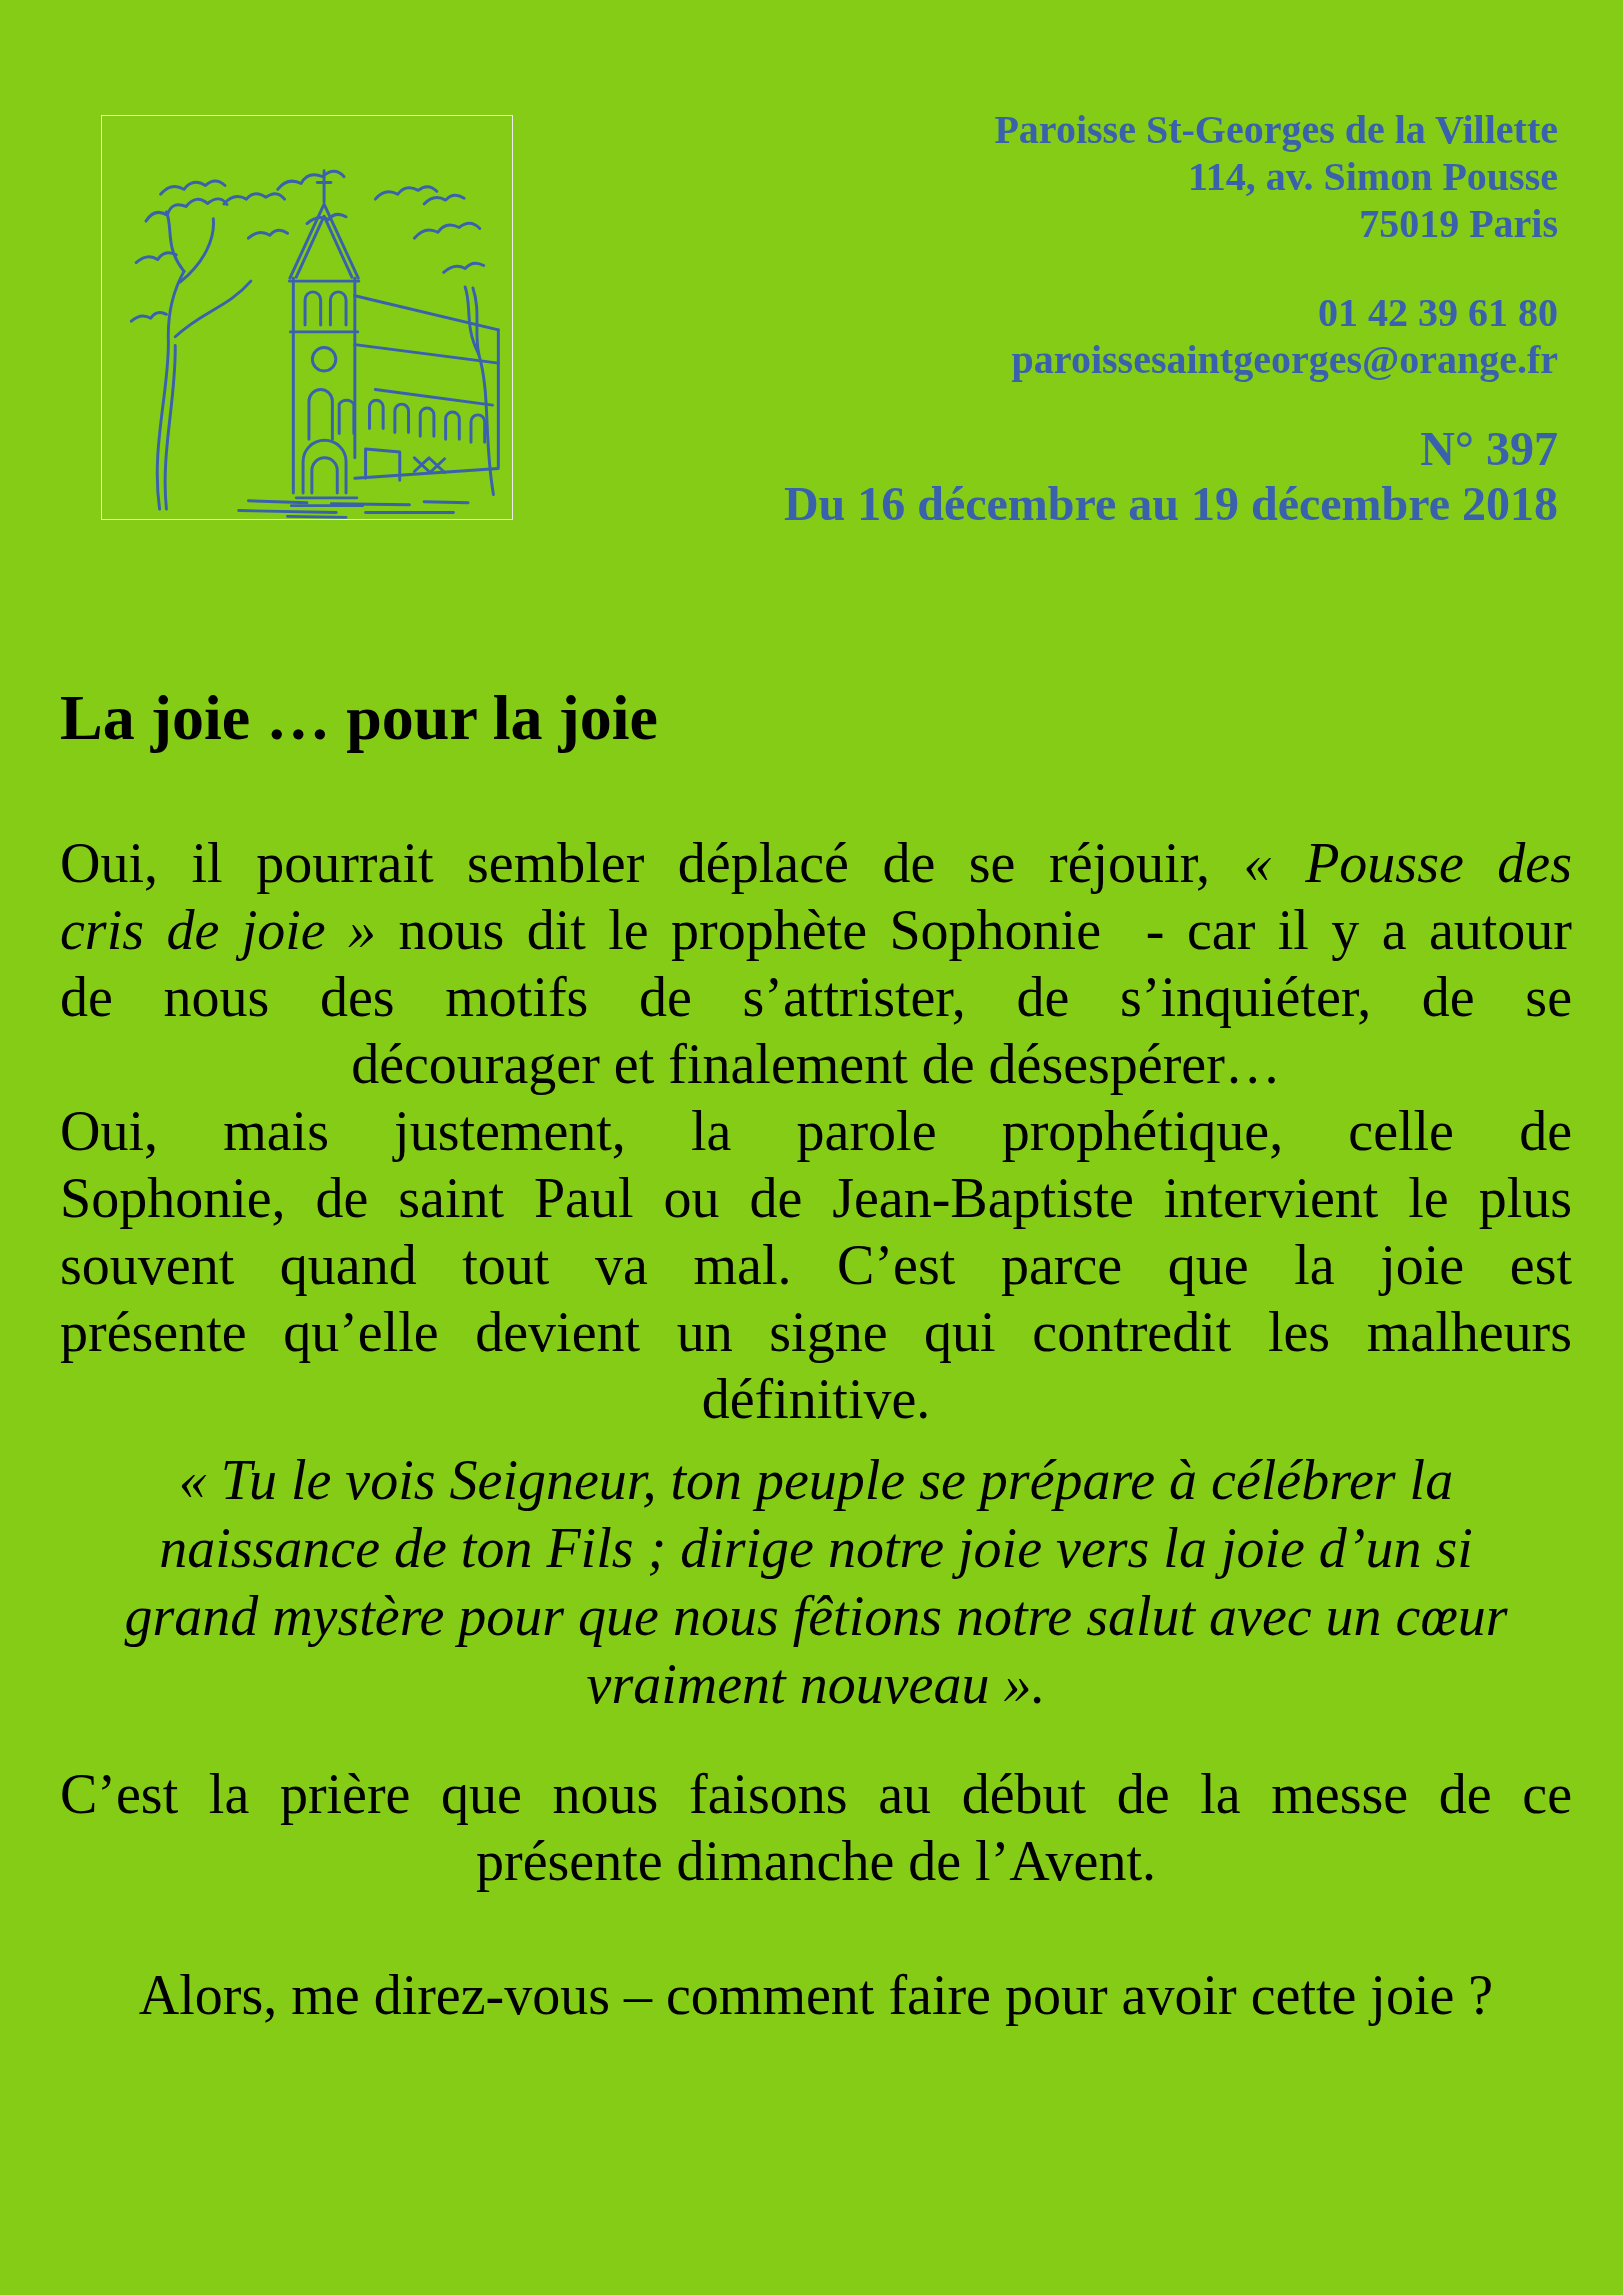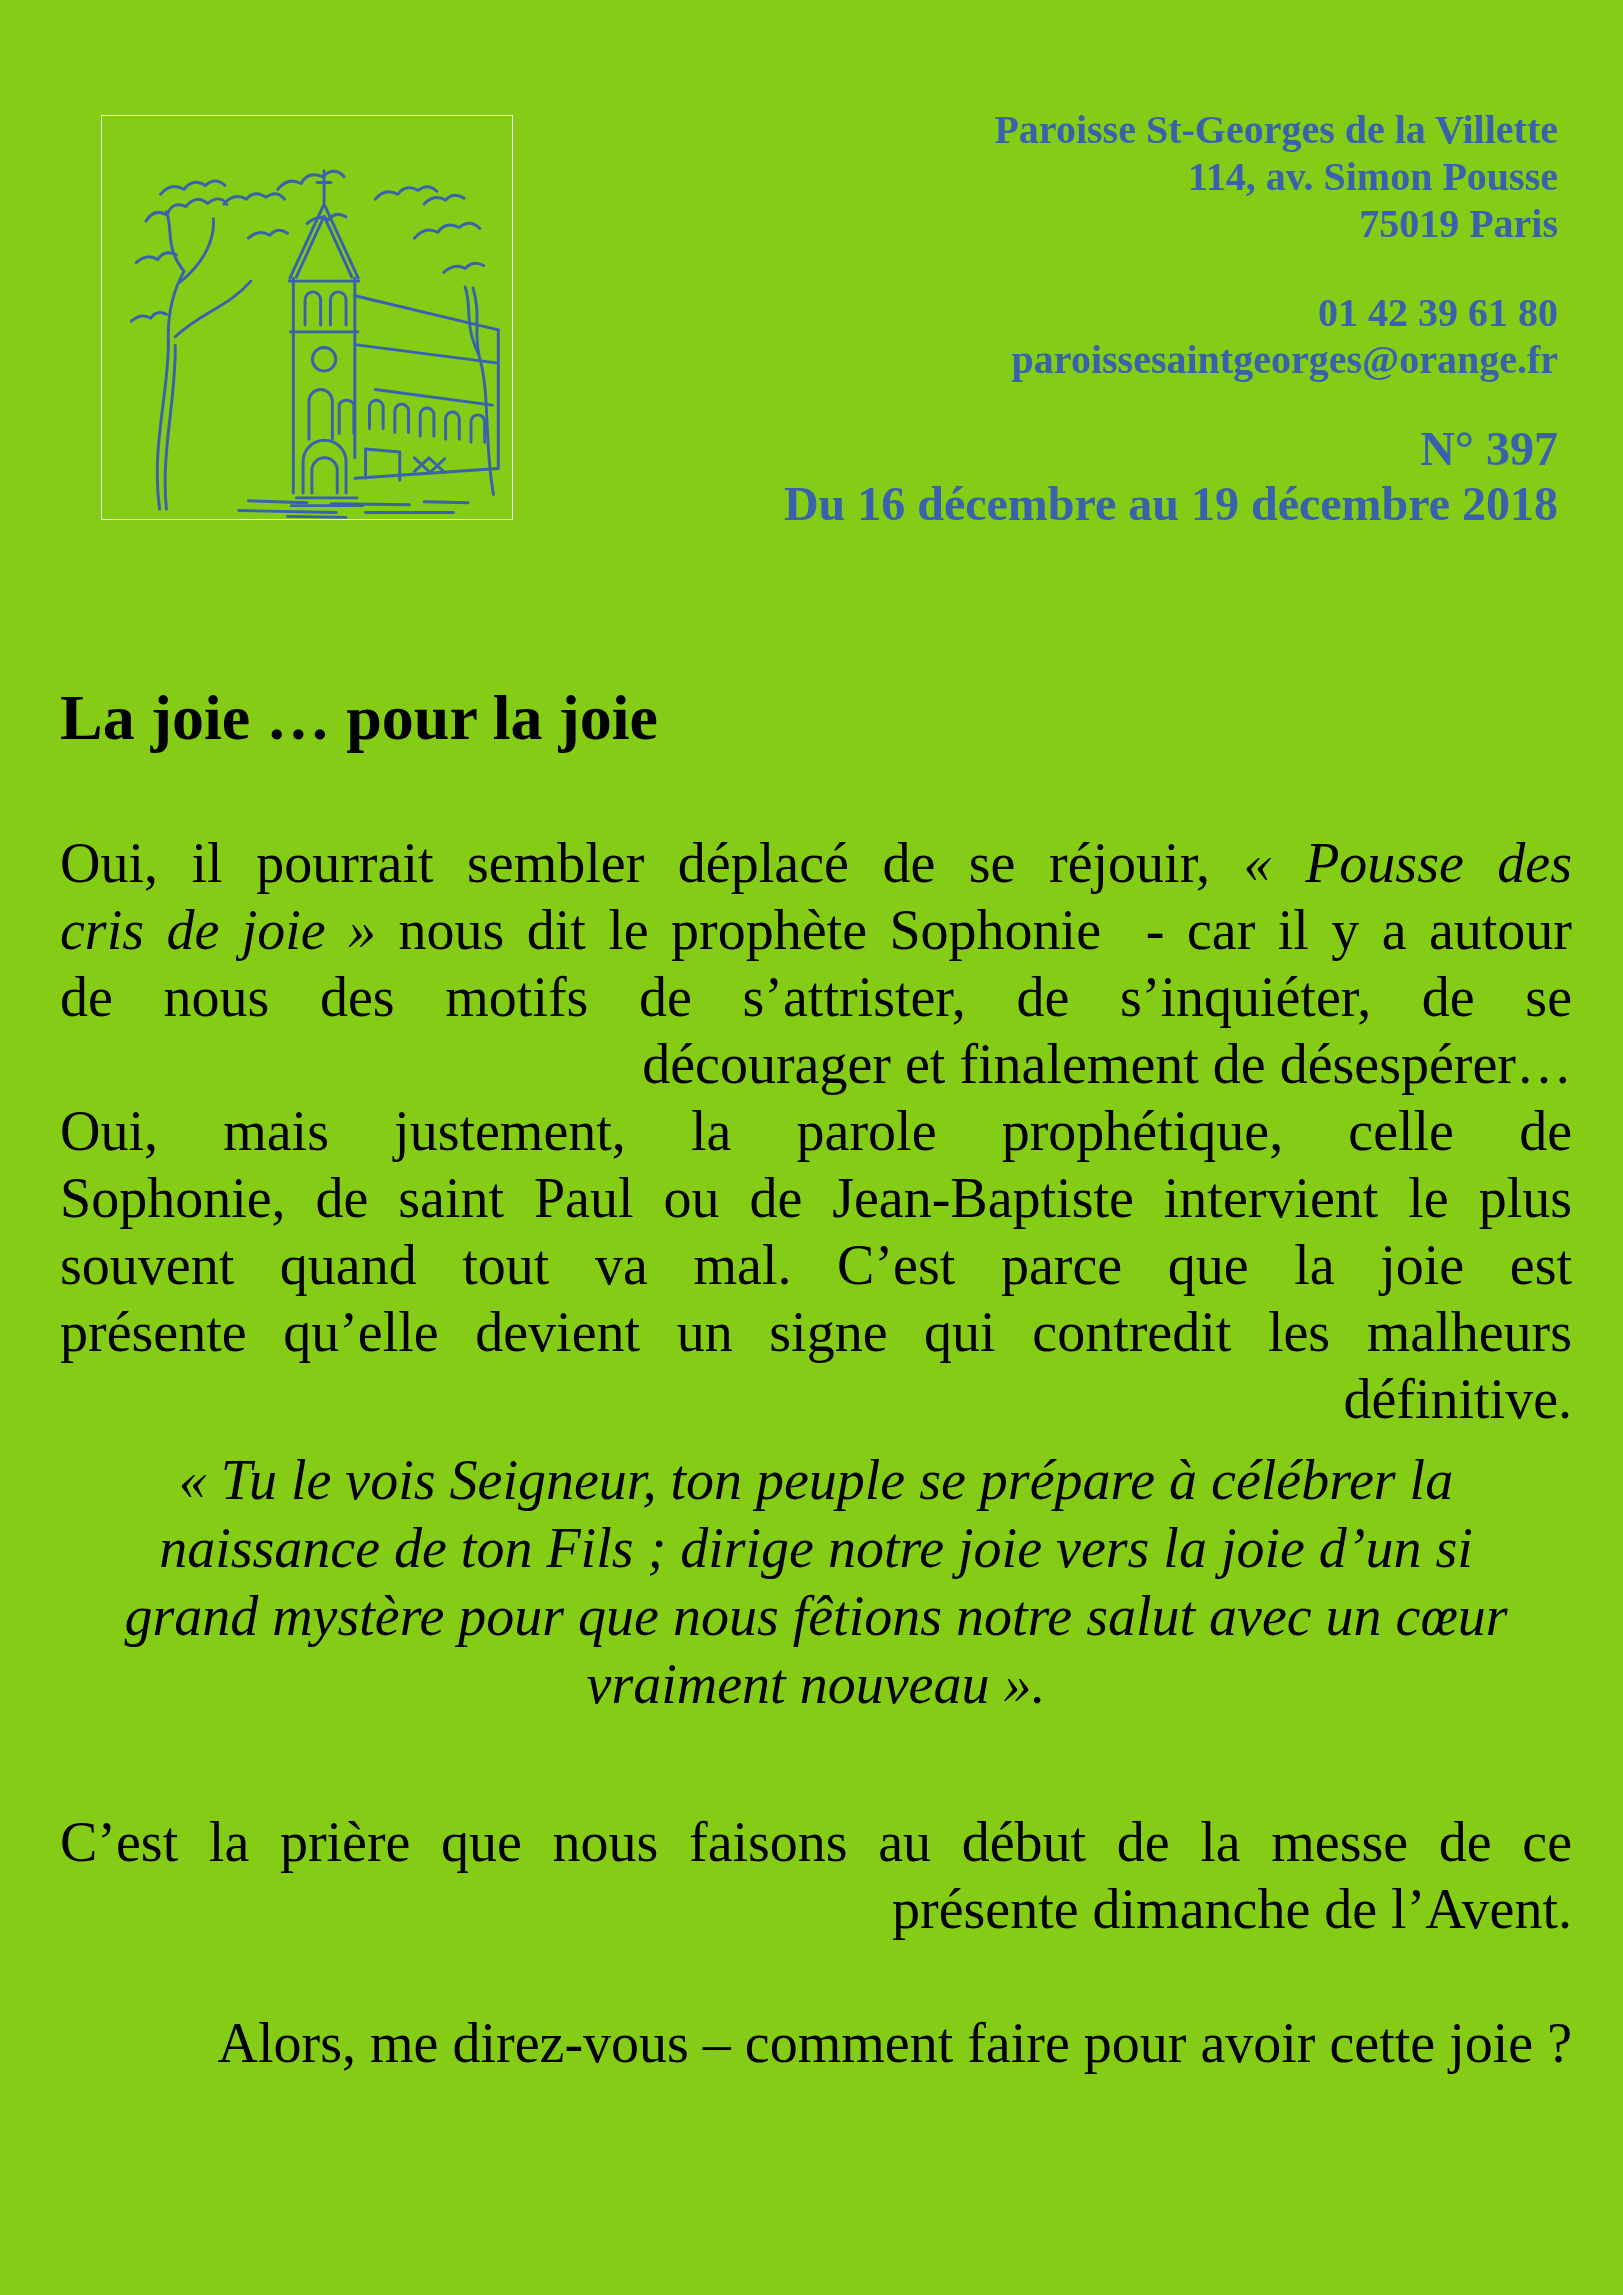--- a/index.html
+++ b/index.html
@@ -53,27 +53,27 @@
     font-weight: bold;
     white-space: nowrap;
   }
   .article-body {
     position: absolute;
     left: 60px;
     top: 830px;
     width: 1512px;
     font-size: 56px;
   }
-  .line { line-height: 67px; text-align: right; }
+  .line { line-height: 67px; text-align: center; }
   .line.stretch { text-align: justify; text-align-last: justify; }
   .it { font-style: italic; margin-top: 24px; }
 
   .para-quote { margin-top: 12.8px; font-style: italic; }
   .para-quote .line { line-height: 68px; text-align: center; text-align-last: center; }
-  .para-prayer { margin-top: 91px; font-family: Liberation Serif, serif; }
+  .para-prayer { margin-top: 43px; font-family: Liberation Serif, serif; }
   .para-question { margin-top: 67px; }
 </style>
 </head>
 <body>
 
 <div class="page">
 
   <div class="logo-box">
     <svg viewBox="0 0 840 825" xmlns="http://www.w3.org/2000/svg">
       <g fill="none" stroke="#3a62ac" stroke-width="6" stroke-linecap="round" stroke-linejoin="round">

